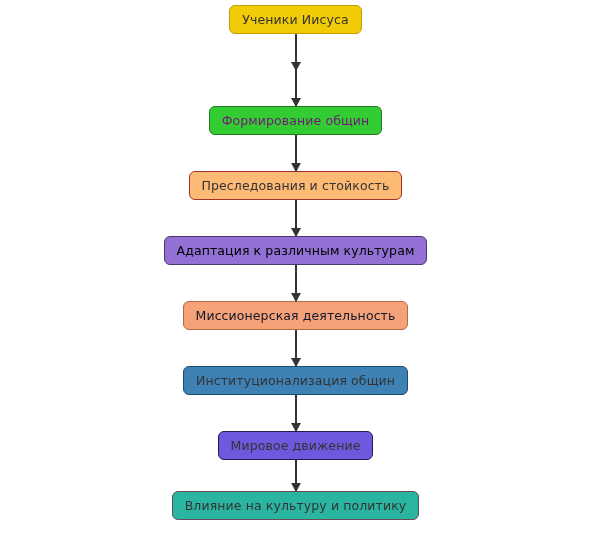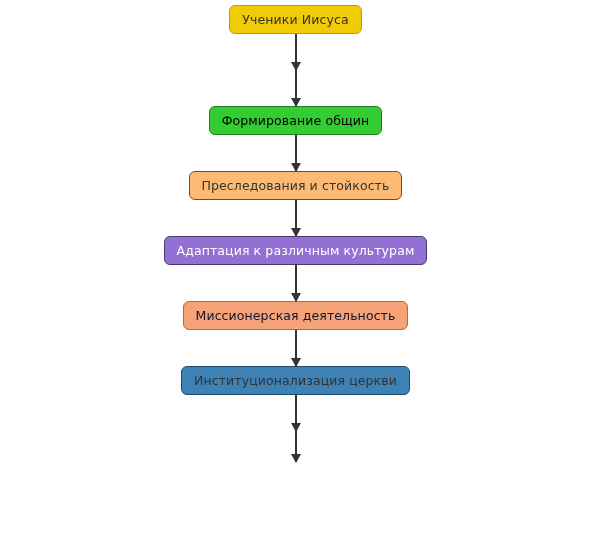--- a/index.html
+++ b/index.html
@@ -74,44 +74,46 @@
 
     <div class="node" style="background: rgb(242, 203, 7); border-color: rgb(191, 158, 0); color: rgb(51, 51, 51);">Ученики Иисуса</div>
     <div class="edge" style="height: 36px; background: rgb(51, 51, 51);">
       <span class="arrowhead" style="border-top-color: rgb(51, 51, 51);"></span>
     </div>
 
     <div class="edge" style="height: 36px; background: rgb(51, 51, 51);">
       <span class="arrowhead" style="border-top-color: rgb(51, 51, 51);"></span>
     </div>
 
-    <div class="node" style="background: rgb(51, 204, 51); border-color: rgb(31, 122, 31); color: #000000;">Формирование общин</div>
+    <div class="node" style="background: rgb(51, 204, 51); border-color: rgb(31, 122, 31); color: #701a75;">Формирование общин</div>
     <div class="edge" style="height: 36px; background: rgb(51, 51, 51);">
       <span class="arrowhead" style="border-top-color: rgb(51, 51, 51);"></span>
     </div>
 
     <div class="node" style="background: #fdba74; border-color: rgb(163, 51, 39); color: rgb(51, 51, 51);">Преследования и стойкость</div>
     <div class="edge" style="height: 36px; background: rgb(51, 51, 51);">
       <span class="arrowhead" style="border-top-color: rgb(51, 51, 51);"></span>
     </div>
 
-    <div class="node" style="background: rgb(147, 112, 212); border-color: rgb(74, 58, 107); color: #ffffff;">Адаптация к различным культурам</div>
+    <div class="node" style="background: rgb(147, 112, 212); border-color: rgb(74, 58, 107); color: #000000;">Адаптация к различным культурам</div>
     <div class="edge" style="height: 36px; background: rgb(51, 51, 51);">
       <span class="arrowhead" style="border-top-color: rgb(51, 51, 51);"></span>
     </div>
 
     <div class="node" style="background: rgb(245, 162, 120); border-color: rgb(176, 106, 69); color: #0f172a;">Миссионерская деятельность</div>
     <div class="edge" style="height: 36px; background: rgb(51, 51, 51);">
       <span class="arrowhead" style="border-top-color: rgb(51, 51, 51);"></span>
     </div>
 
-    <div class="node" style="background: rgb(62, 130, 181); border-color: rgb(31, 76, 110); color: rgb(51, 51, 51);">Институционализация церкви</div>
+    <div class="node" style="background: rgb(62, 130, 181); border-color: rgb(31, 76, 110); color: rgb(51, 51, 51);">Институционализация общин</div>
     <div class="edge" style="height: 36px; background: rgb(51, 51, 51);">
       <span class="arrowhead" style="border-top-color: rgb(51, 51, 51);"></span>
     </div>
 
+    <div class="node" style="background: rgb(111, 88, 221); border-color: rgb(36, 28, 78); color: rgb(51, 51, 51);">Мировое движение</div>
     <div class="edge" style="height: 31px; background: rgb(51, 51, 51);">
       <span class="arrowhead" style="border-top-color: rgb(51, 51, 51);"></span>
     </div>
 
+    <div class="node" style="background: rgb(42, 181, 160); border-color: rgb(107, 74, 94); color: rgb(51, 51, 51);">Влияние на культуру и политику</div>
 
   </div>
 </div>
 
 </body></html>

